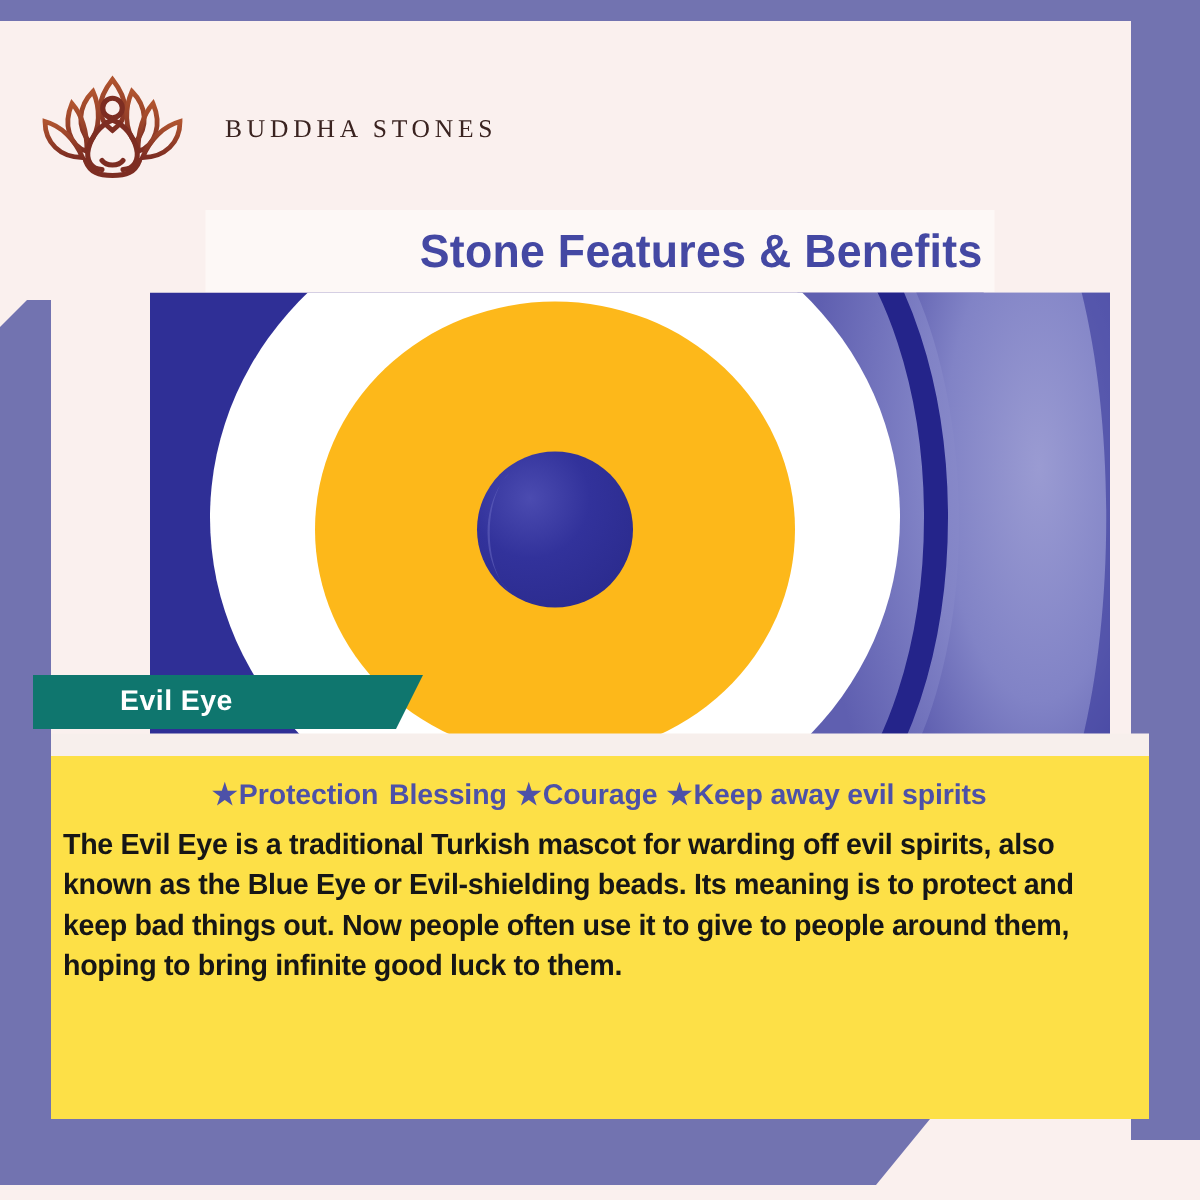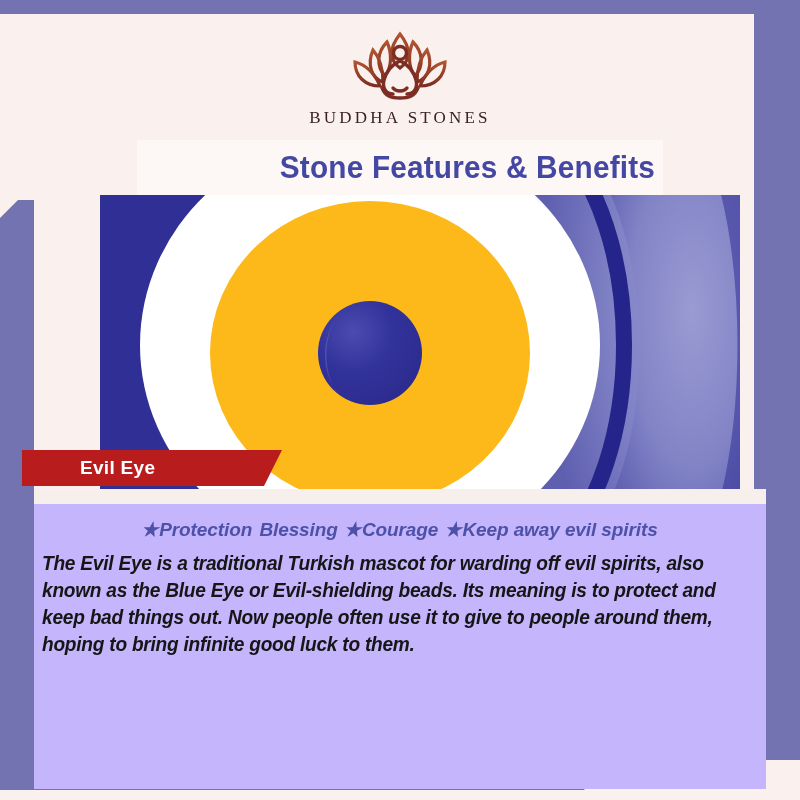--- a/index.html
+++ b/index.html
@@ -50,21 +50,21 @@
     clip-path: polygon(0 0, 100% 0, calc(100% - 36px) 100%, 0 100%);
   }
 
   
   .header {
     position: absolute;
     left: 0; top: 14px;
     width: 800px;
     height: 130px;
     display: flex;
-    flex-direction: column;
+    flex-direction: row;
     align-items: center;
     justify-content: flex-start;
     padding-top: 12px;
     box-sizing: border-box;
   }
   .logo-mark { width: 150px; height: 80px; display: block; }
   .brand-name {
     margin-top: 2px;
     font-family: "Liberation Serif", serif;
     font-size: 17px;
@@ -100,40 +100,39 @@
     overflow: hidden;
     background: #faf0ee;
   }
   .hero svg { display: block; }
 
   
   .eye-label {
     position: absolute;
     left: 22px; top: 450px;
     width: 260px; height: 36px;
-    background: #b91c1c;
+    background: #0f766e;
     clip-path: polygon(0 0, 100% 0, calc(100% - 18px) 100%, 0 100%);
     display: flex;
     align-items: center;
   }
   .eye-label-text {
     color: #ffffff;
     font-size: 19px;
     font-weight: bold;
     padding-left: 58px;
     letter-spacing: 0.3px;
   }
 
   
   .content-card {
     position: absolute;
     left: 34px; top: 504px;
-    width: 732px; height: 285px;
-    background: #c4b5fd;
-    font-style: italic;
+    width: 732px; height: 242px;
+    background: #fde047;
   }
   .strip {
     position: absolute;
     left: 34px; top: 489px;
     width: 732px; height: 15px;
     background: #f7efec;
   }
 
   .features {
     position: absolute;

